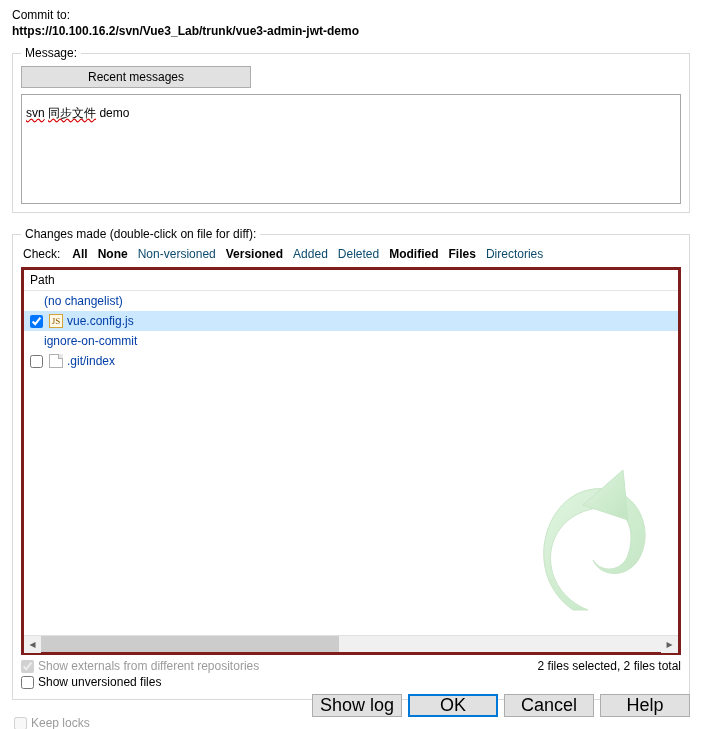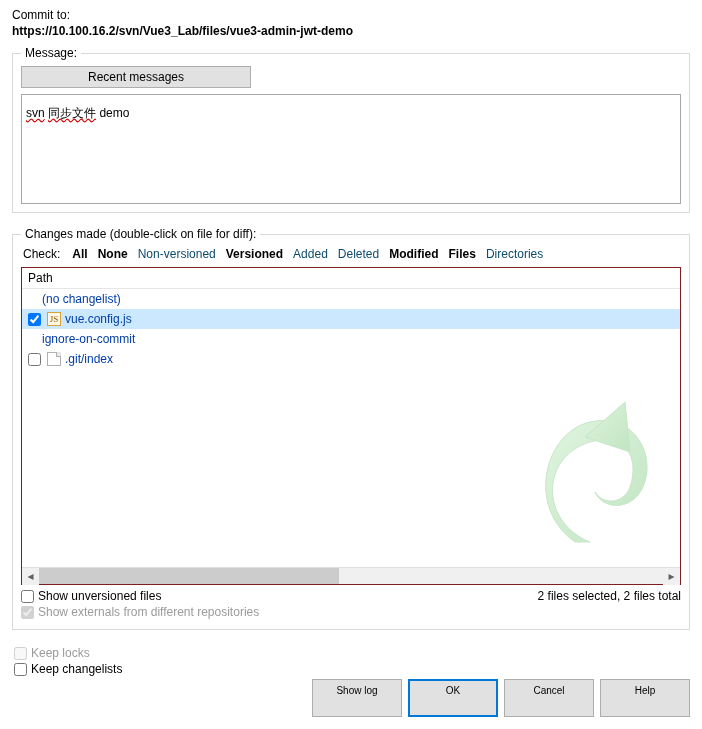--- a/index.html
+++ b/index.html
@@ -58,24 +58,24 @@
     display: flex;
     gap: 10px;
     align-items: baseline;
   }
   .check-row .lbl { margin-right: 2px; }
   .filter-link { cursor: pointer; }
   .bold { font-weight: bold; color: #000; }
   .dim  { color: #0c4a6e; }
 
   .file-list {
-    border: 1px solid #7f1d1d;
+    border: 3px solid #7f1d1d;
     background: #fff;
     position: relative;
-    height: 318px;
+    height: 388px;
     display: flex;
     flex-direction: column;
   }
   .list-header {
     padding: 3px 6px;
     border-bottom: 1px solid #e6e6e6;
   }
   .list-body {
     position: relative;
     flex: 1;
@@ -176,39 +176,39 @@
 
   .button-row {
     position: absolute;
     right: 12px;
     bottom: 12px;
     display: flex;
     gap: 6px;
   }
   .btn {
     width: 90px;
-    height: 38px;
+    height: 23px;
     line-height: 21px;
     text-align: center;
     background: #e1e1e1;
     border: 1px solid #adadad;
     cursor: pointer;
-    font-size: 10px;
+    font-size: 18px;
   }
   .btn.default {
     border: 2px solid #0078d7;
     line-height: 19px;
   }
 </style>
 </head>
 <body>
 
 <div class="dialog">
   <div class="commit-to-label">Commit to:</div>
-  <div class="commit-url">https://10.100.16.2/svn/Vue3_Lab/files/vue3-admin-jwt-demo</div>
+  <div class="commit-url">https://10.100.16.2/svn/Vue3_Lab/trunk/vue3-admin-jwt-demo</div>
 
   <fieldset class="group">
     <legend>Message:</legend>
     <div class="recent-btn">Recent messages</div>
     <div class="msg-textarea" contenteditable="true" style="">
       <span class="spell-underline">svn</span>
       <span> </span>
       <span class="spell-underline">同步文件</span>
       <span> </span>
       <span>demo</span>
@@ -266,27 +266,27 @@
         <div class="arrow">◂</div>
         <div class="track">
           <div class="thumb"></div>
         </div>
         <div class="arrow">▸</div>
       </div>
     </div>
 
     <div class="below-list">
       <div class="below-left">
+        <label class="chkline disabled">
+          <input type="checkbox" checked="" disabled="" style="">
+          <span>Show externals from different repositories</span>
+        </label>
         <label class="chkline">
           <input type="checkbox" style="">
           <span>Show unversioned files</span>
-        </label>
-        <label class="chkline disabled">
-          <input type="checkbox" checked="" disabled="" style="">
-          <span>Show externals from different repositories</span>
         </label>
       </div>
       <div class="status-text">2 files selected, 2 files total</div>
     </div>
   </fieldset>
 
   <div class="keep-block">
     <label class="chkline disabled">
       <input type="checkbox" disabled="" style="">
       <span>Keep locks</span>

